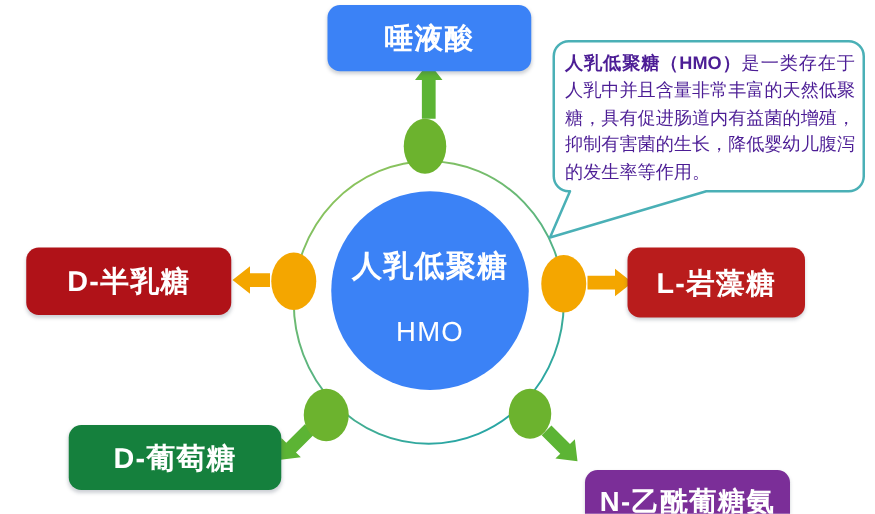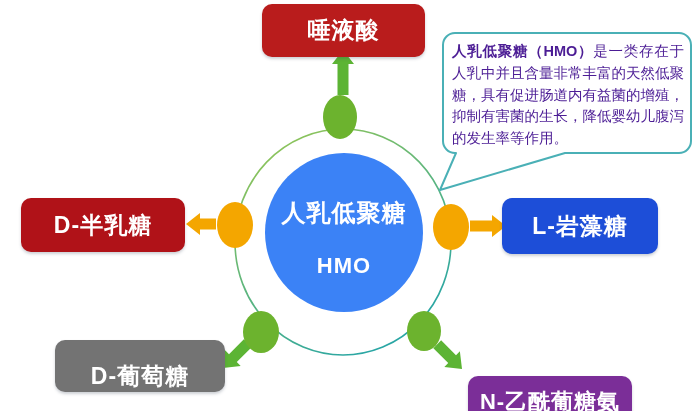--- a/index.html
+++ b/index.html
@@ -8,33 +8,33 @@
     font-family:"Liberation Sans", sans-serif;
   }
   #diagram-svg{position:absolute;left:0;top:0;z-index:1;}
   .node{
     position:absolute;z-index:2;
     display:flex;align-items:center;justify-content:center;
     color:#fff;font-weight:bold;font-size:23px;
     border-radius:10px;letter-spacing:1px;
     box-shadow:0 2px 3px rgba(60,70,90,.25);
   }
-  .node-top{left:262px;top:4px;width:163px;height:53px;background:#b91c1c;}
+  .node-top{left:262px;top:4px;width:163px;height:53px;background:#3b82f6;}
   .node-left{left:21px;top:198px;width:164px;height:54px;background:#B01218;}
-  .node-right{left:502px;top:198px;width:156px;height:56px;background:#1d4ed8;}
-  .node-bl{left:55px;top:340px;width:170px;height:52px;background:#737373;align-items:flex-end;}
+  .node-right{left:502px;top:198px;width:142px;height:56px;background:#b91c1c;}
+  .node-bl{left:55px;top:340px;width:170px;height:52px;background:#15803d;}
   .node-br{left:468px;top:340px;width:164px;height:52px;background:#7B2E98;font-size:22px;margin-top:36px;}
   .center-circle{
     position:absolute;z-index:2;
     left:265px;top:153px;width:158px;height:159px;border-radius:50%;
     background:#3b82f6;color:#fff;
     display:flex;flex-direction:column;align-items:center;justify-content:center;
   }
   .center-title{font-size:24px;font-weight:bold;letter-spacing:1px;margin-top:10px;}
-  .center-sub{font-size:22px;font-weight:bold;margin-top:24px;letter-spacing:1px;}
+  .center-sub{font-size:22px;font-weight:normal;margin-top:24px;letter-spacing:1px;}
   .callout-text{
     position:absolute;z-index:3;
     left:452px;top:41px;width:232px;
     font-size:14.5px;line-height:1.5;color:#4c1d95;text-align:justify;
   }
   .callout-text b{font-weight:bold;}
 </style>
 </head>
 <body>
 

